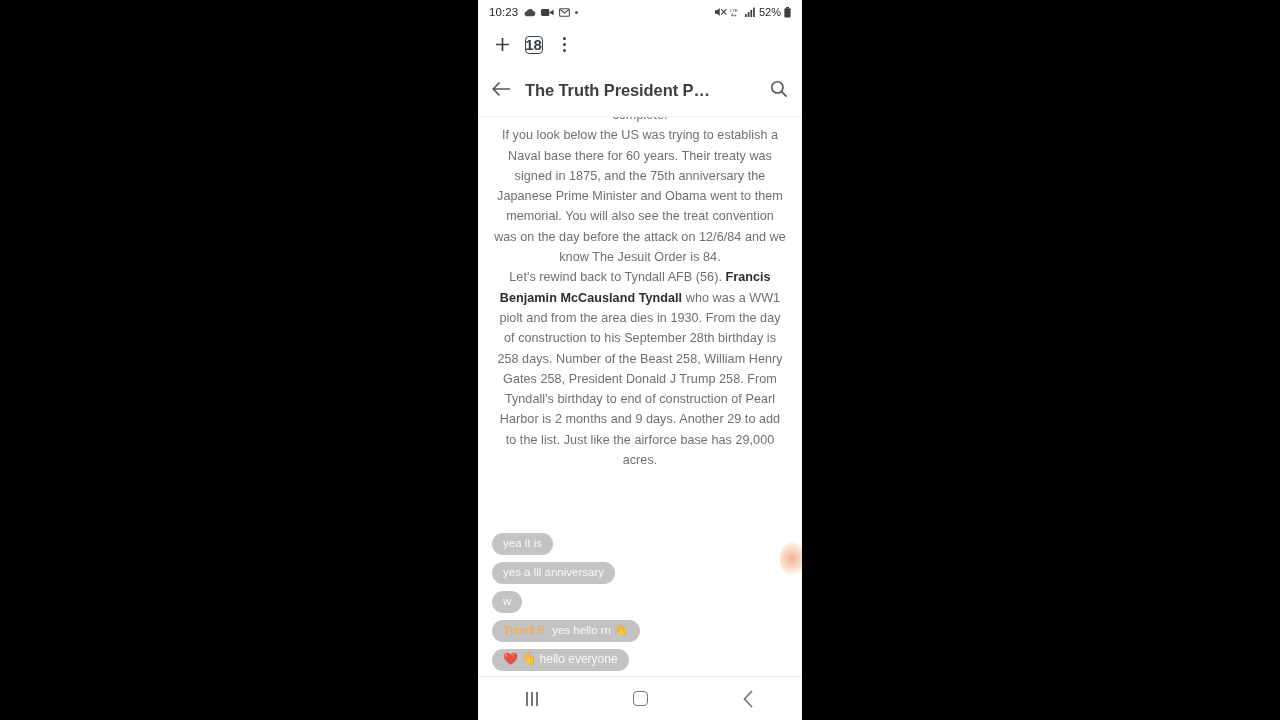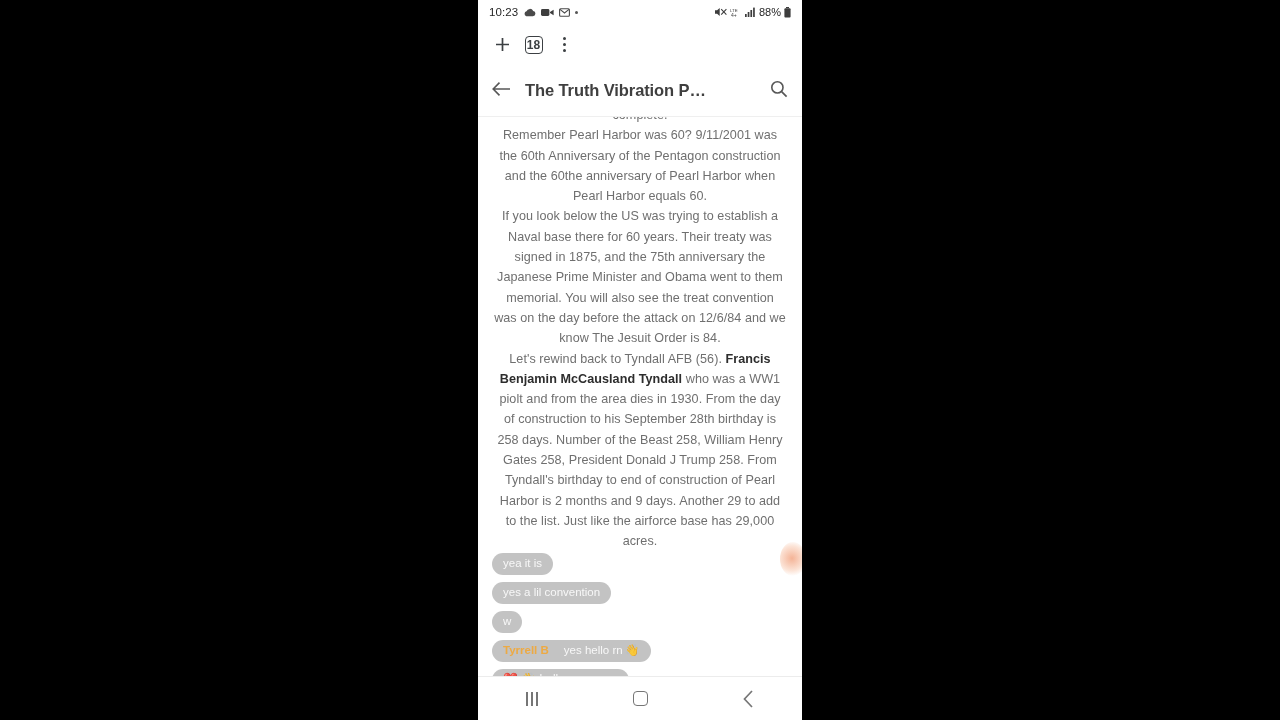--- a/index.html
+++ b/index.html
@@ -38,21 +38,21 @@
     display:flex; align-items:center; padding:0 11px; overflow:hidden;
   }
   #omnibox .lock { margin-right:5px; flex:0 0 auto; }
   #omni-url { font-size:12.5px; color:#3c4043; white-space:nowrap;
               overflow:hidden; text-overflow:ellipsis; letter-spacing:.1px; }
 
   .omni-btn { width:31px; height:31px; display:flex; align-items:center; justify-content:center; flex:0 0 auto; }
   #tabcount {
     width:18px; height:18px; border:1.8px solid #3c4043; border-radius:4px;
     display:flex; align-items:center; justify-content:center;
-    font-size:12px; font-weight:700; color:#3c4043;
+    font-size:15px; font-weight:700; color:#3c4043;
   }
   .kebab { display:flex; flex-direction:column; gap:2.6px; align-items:center; }
   .kebab i { width:3.2px; height:3.2px; border-radius:50%; background:#3c4043; display:block; }
 
   
   #appbar {
     height:52px; background:#fff; display:flex; align-items:center;
     padding:0 14px; gap:14px; border-bottom:1px solid #efefef;
   }
   #appbar-title {
@@ -67,29 +67,29 @@
   }
   #content .art { position:relative; z-index:1; }
   #content p {
     text-align:center; font-size:12.6px; line-height:20.3px;
     color:#6f6f6f; letter-spacing:.05px;
   }
   #content p b { color:#2d2d2d; font-weight:700; }
   .clip-top { margin-top:-12px; }
 
   
-  #chat-overlay { position:absolute; left:0; right:0; top:436px; z-index:20; pointer-events:none; }
+  #chat-overlay { position:absolute; left:0; right:0; top:416px; z-index:20; pointer-events:none; }
   .chat-row { position:relative; padding:0 14px; margin-bottom:3px; }
   .bubble {
     display:inline-block; background:rgba(125,125,125,.46); border-radius:14px;
     padding:3px 11px 4px 11px; font-size:11.5px; line-height:15px;
     color:rgba(255,255,255,.82); max-width:232px; white-space:nowrap;
     overflow:hidden; text-overflow:ellipsis;
   }
-  .bubble .cu { color:rgba(244,166,46,.85); font-weight:700; margin-right:15px; }
+  .bubble .cu { color:rgba(244,166,46,.85); font-weight:400; margin-right:7px; }
   .bubble .msg { color:rgba(255,255,255,.88); }
   .bubble .emo { font-size:12px;margin-top:12px; }
 
   
   #blob {
     position:absolute; right:-4px; top:425px; width:26px; height:34px;
     background:radial-gradient(circle at 46% 48%, rgba(240,150,110,.72) 0%, rgba(248,196,168,.45) 55%, rgba(255,225,205,0) 78%);
     z-index:22; border-radius:50%;
   }
 
@@ -146,21 +146,21 @@
             </svg>
         </span>
         <span class="sb-ico">
           <svg width="11" height="10" viewBox="0 0 11 10">
               <rect x="0" y="7" width="1.7" height="3" fill="#3d3d3d"></rect>
               <rect x="2.7" y="5" width="1.7" height="5" fill="#3d3d3d"></rect>
               <rect x="5.4" y="3" width="1.7" height="7" fill="#3d3d3d"></rect>
               <rect x="8.1" y="0.6" width="1.7" height="9.4" fill="#3d3d3d"></rect>
             </svg>
         </span>
-        <span class="sb-batt">88%</span>
+        <span class="sb-batt">52%</span>
         <span class="sb-ico">
           <svg width="7" height="11" viewBox="0 0 7 11">
               <rect x="2" y="0" width="3" height="1.2" fill="#3d3d3d"></rect>
               <rect x="0.4" y="1.2" width="6.2" height="9.4" rx="1" fill="#3d3d3d"></rect>
             </svg>
         </span>
       </div>
     </div>
 
     <div id="omnirow">
@@ -180,43 +180,42 @@
           </span>
       </div>
     </div>
 
     <div id="appbar">
       <span>
         <svg width="19" height="16" viewBox="0 0 19 16">
             <path d="M18 8H1.5M7.5 1.6 1.2 8l6.3 6.4" stroke="#575757" stroke-width="1.6" fill="none"></path>
           </svg>
       </span>
-      <span id="appbar-title">The Truth Vibration P…</span>
+      <span id="appbar-title">The Truth President P…</span>
       <span>
         <svg width="18" height="18" viewBox="0 0 18 18">
             <circle cx="7.4" cy="7.4" r="5.6" fill="none" stroke="#575757" stroke-width="1.6"></circle>
             <path d="M11.6 11.6 16.6 16.6" stroke="#575757" stroke-width="1.6" fill="none"></path>
           </svg>
       </span>
     </div>
 
     <div id="content">
       <div class="art">
         <p class="clip-top">complete.</p>
-        <p>Remember Pearl Harbor was 60? 9/11/2001 was the 60th Anniversary of the Pentagon construction and the 60the anniversary of Pearl Harbor when Pearl Harbor equals 60.</p>
         <p>If you look below the US was trying to establish a Naval base there for 60 years. Their treaty was signed in 1875, and the 75th anniversary the Japanese Prime Minister and Obama went to them memorial. You will also see the treat convention was on the day before the attack on 12/6/84 and we know The Jesuit Order is 84.</p>
         <p><span>Let's rewind back to Tyndall AFB (56). </span><b>Francis Benjamin McCausland Tyndall</b><span> who was a WW1 piolt and from the area dies in 1930. From the day of construction to his September 28th birthday is 258 days. Number of the Beast 258, William Henry Gates 258, President Donald J Trump 258. From Tyndall's birthday to end of construction of Pearl Harbor is 2 months and 9 days. Another 29 to add to the list. Just like the airforce base has 29,000 acres.</span></p>
       </div>
 
       <div id="chat-overlay">
         <div class="chat-row">
           <span class="bubble"><span class="msg">yea it is</span></span>
         </div>
         <div class="chat-row">
-          <span class="bubble"><span class="msg">yes a lil convention</span></span>
+          <span class="bubble"><span class="msg">yes a lil anniversary</span></span>
         </div>
         <div class="chat-row">
           <span class="bubble"><span class="msg">w</span></span>
         </div>
         <div class="chat-row">
           <span class="bubble"><span class="cu">Tyrrell B</span><span class="msg">yes hello rn 👋</span></span>
         </div>
         <div class="chat-row">
           <span class="bubble"><span class="msg emo">❤️ 👋 hello everyone</span></span>
         </div>

